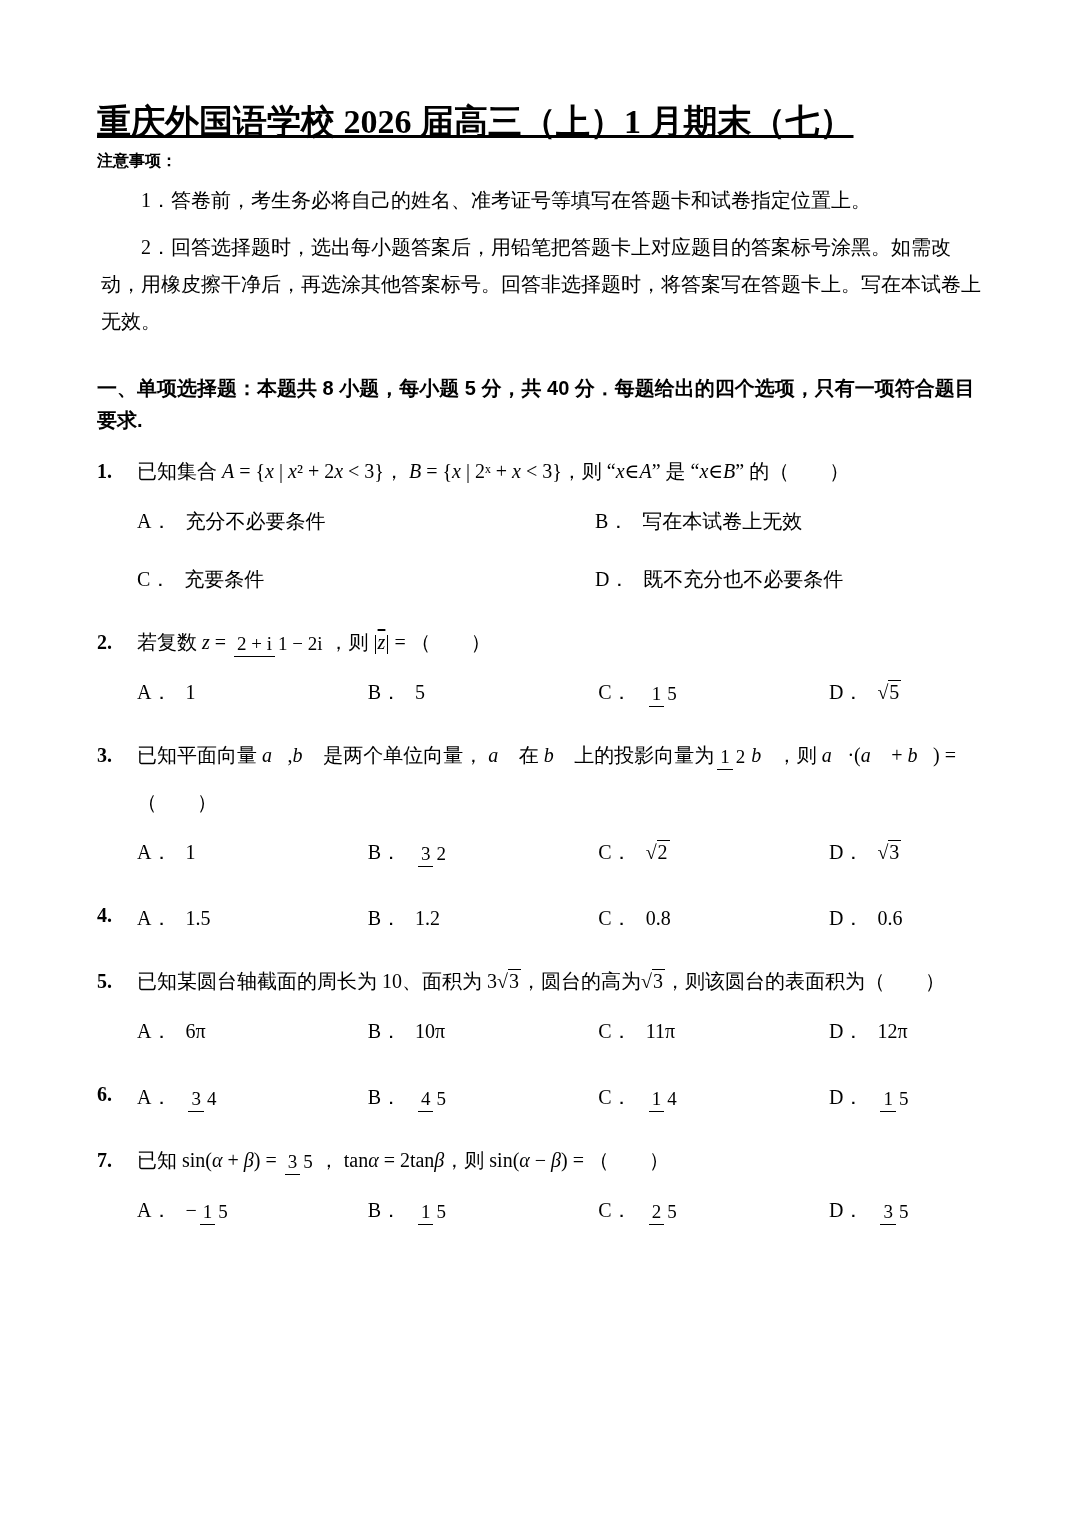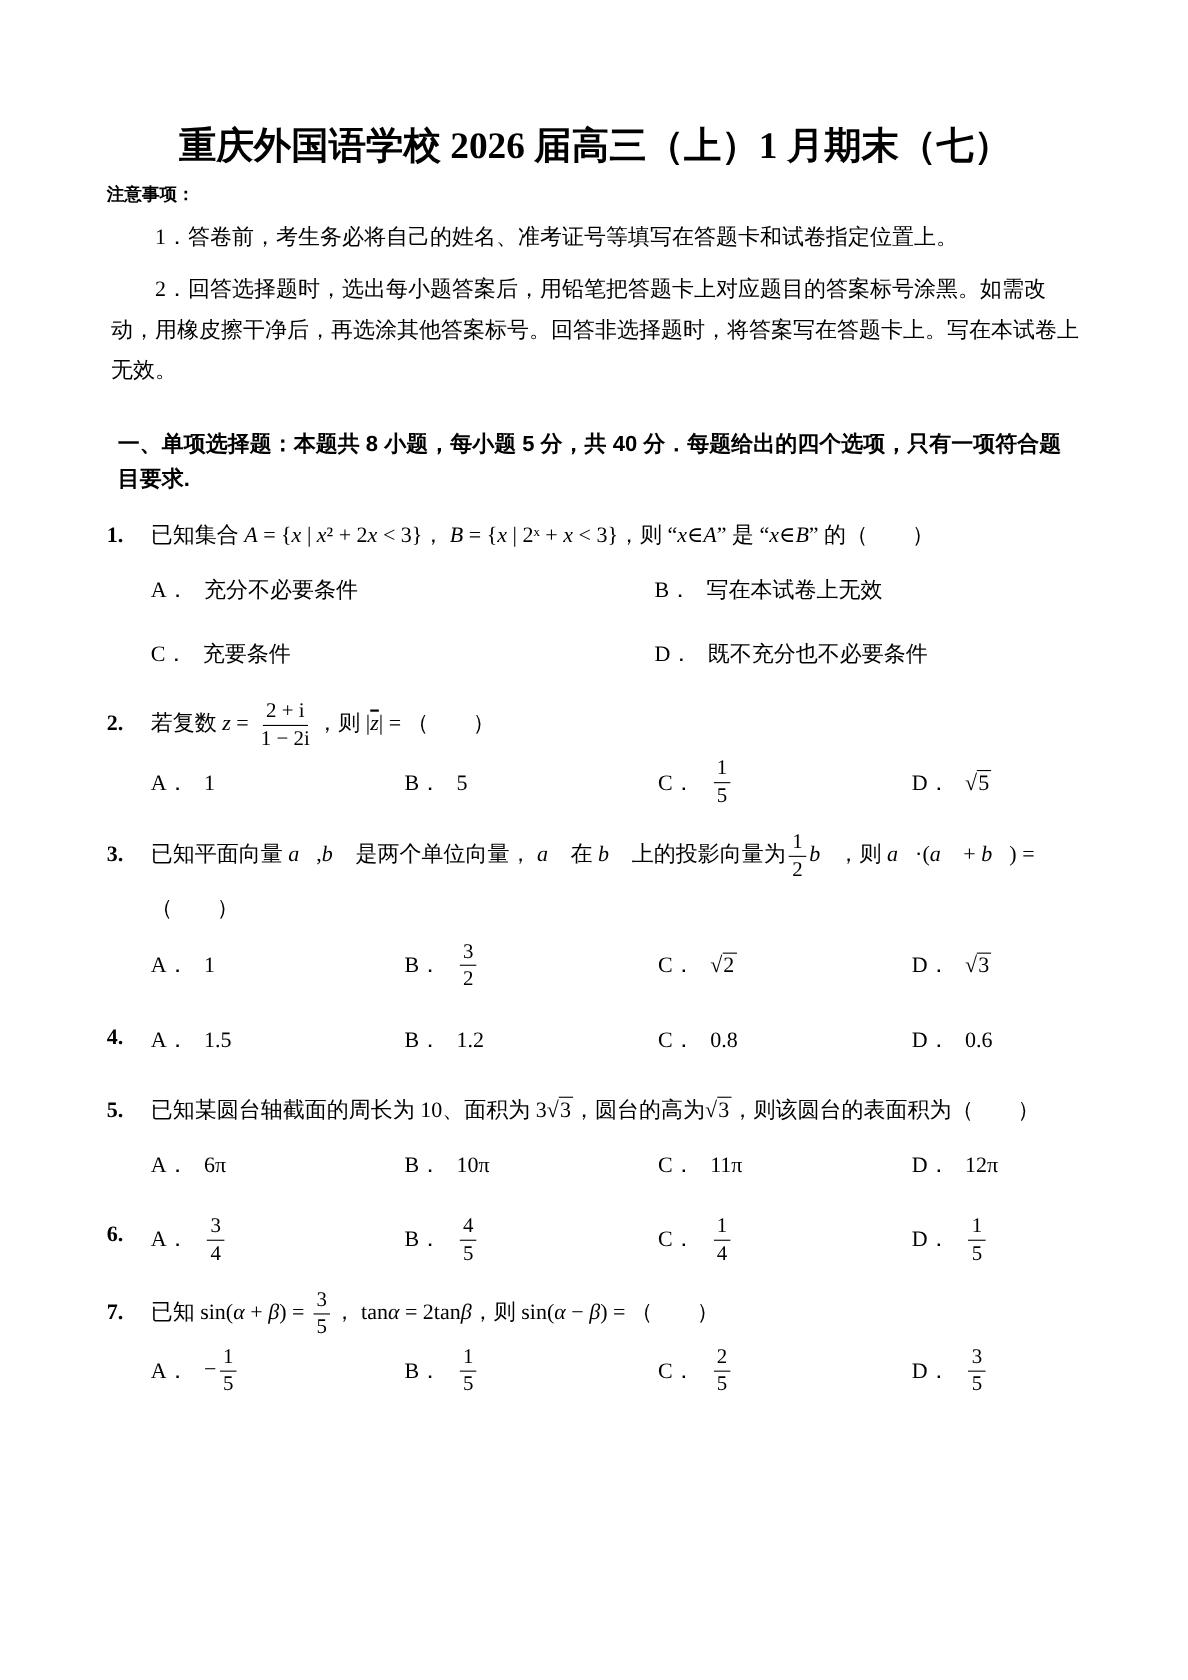--- a/index.html
+++ b/index.html
@@ -3,41 +3,41 @@
 <meta charset="utf-8">
 <style>
   html,body{margin:0;padding:0;background:#e8e8e8;}
   .page{
     width:1080px;min-height:1527px;box-sizing:border-box;margin:0 auto;
     background:#ffffff;color:#000;
     padding:102px 95px 26px 97px;
     font-family:"Liberation Serif","DejaVu Serif",serif;
     font-size:20px;
   }
-  .title{font-size:34px;font-weight:700;text-align:center;margin:12px;line-height:1.2;}
+  .title{font-size:34px;font-weight:700;margin:0;line-height:1.2;text-decoration:underline;}
   .subtitle{font-size:40px;font-weight:700;text-align:center;margin:20px 0 18px;letter-spacing:4px;line-height:1.2;}
   .notices-label{font-family:"Liberation Sans","DejaVu Sans",sans-serif;font-weight:700;font-size:16px;margin-top:8px;}
   .notice{margin:10px 4px;line-height:1.85;text-indent:2em;}
   .section-heading{
     font-family:"Liberation Sans","DejaVu Sans",sans-serif;font-weight:700;
-    font-size:20px;margin:32px 10px 12px;line-height:1.6;
+    font-size:20px;margin:32px 0 12px;line-height:1.6;
   }
   .question{display:flex;align-items:flex-start;margin:8px 0 0;}
   .qnum{font-weight:700;flex:0 0 40px;width:40px;line-height:2.35;}
   .qbody{flex:1;min-width:0;}
   .stem{line-height:2.35;}
   .options{display:grid;grid-template-columns:27.2% 27.2% 27.2% 18.4%;align-items:center;margin:4px 0 10px;}
   .options.c2{grid-template-columns:54% 46%;row-gap:14px;}
   .option{display:flex;align-items:center;line-height:2.2;white-space:nowrap;}
   .olab{margin-right:14px;}
   
   .it{font-style:italic;}
   .ov{text-decoration:overline;font-style:italic;}
   .frac{
-    display:inline-flex;flex-direction:column;align-items:center;justify-content:center;
+    display:inline-flex;flex-direction:row;align-items:center;justify-content:center;
     vertical-align:middle;line-height:1.25;margin:0 3px;text-align:center;font-size:0.95em;
   }
   .frac .num{border-bottom:1.4px solid #000;padding:0 3px;display:block;}
   .frac .den{padding:0 3px;display:block;}
   .rad{white-space:nowrap;}
   .rad .rsym{display:inline-block;}
   .rad .rbody{border-top:1.4px solid #000;padding:0 2px 0 1px;}
   .ridx{font-size:0.55em;vertical-align:0.8em;margin-right:-3px;}
 </style>
 </head>

